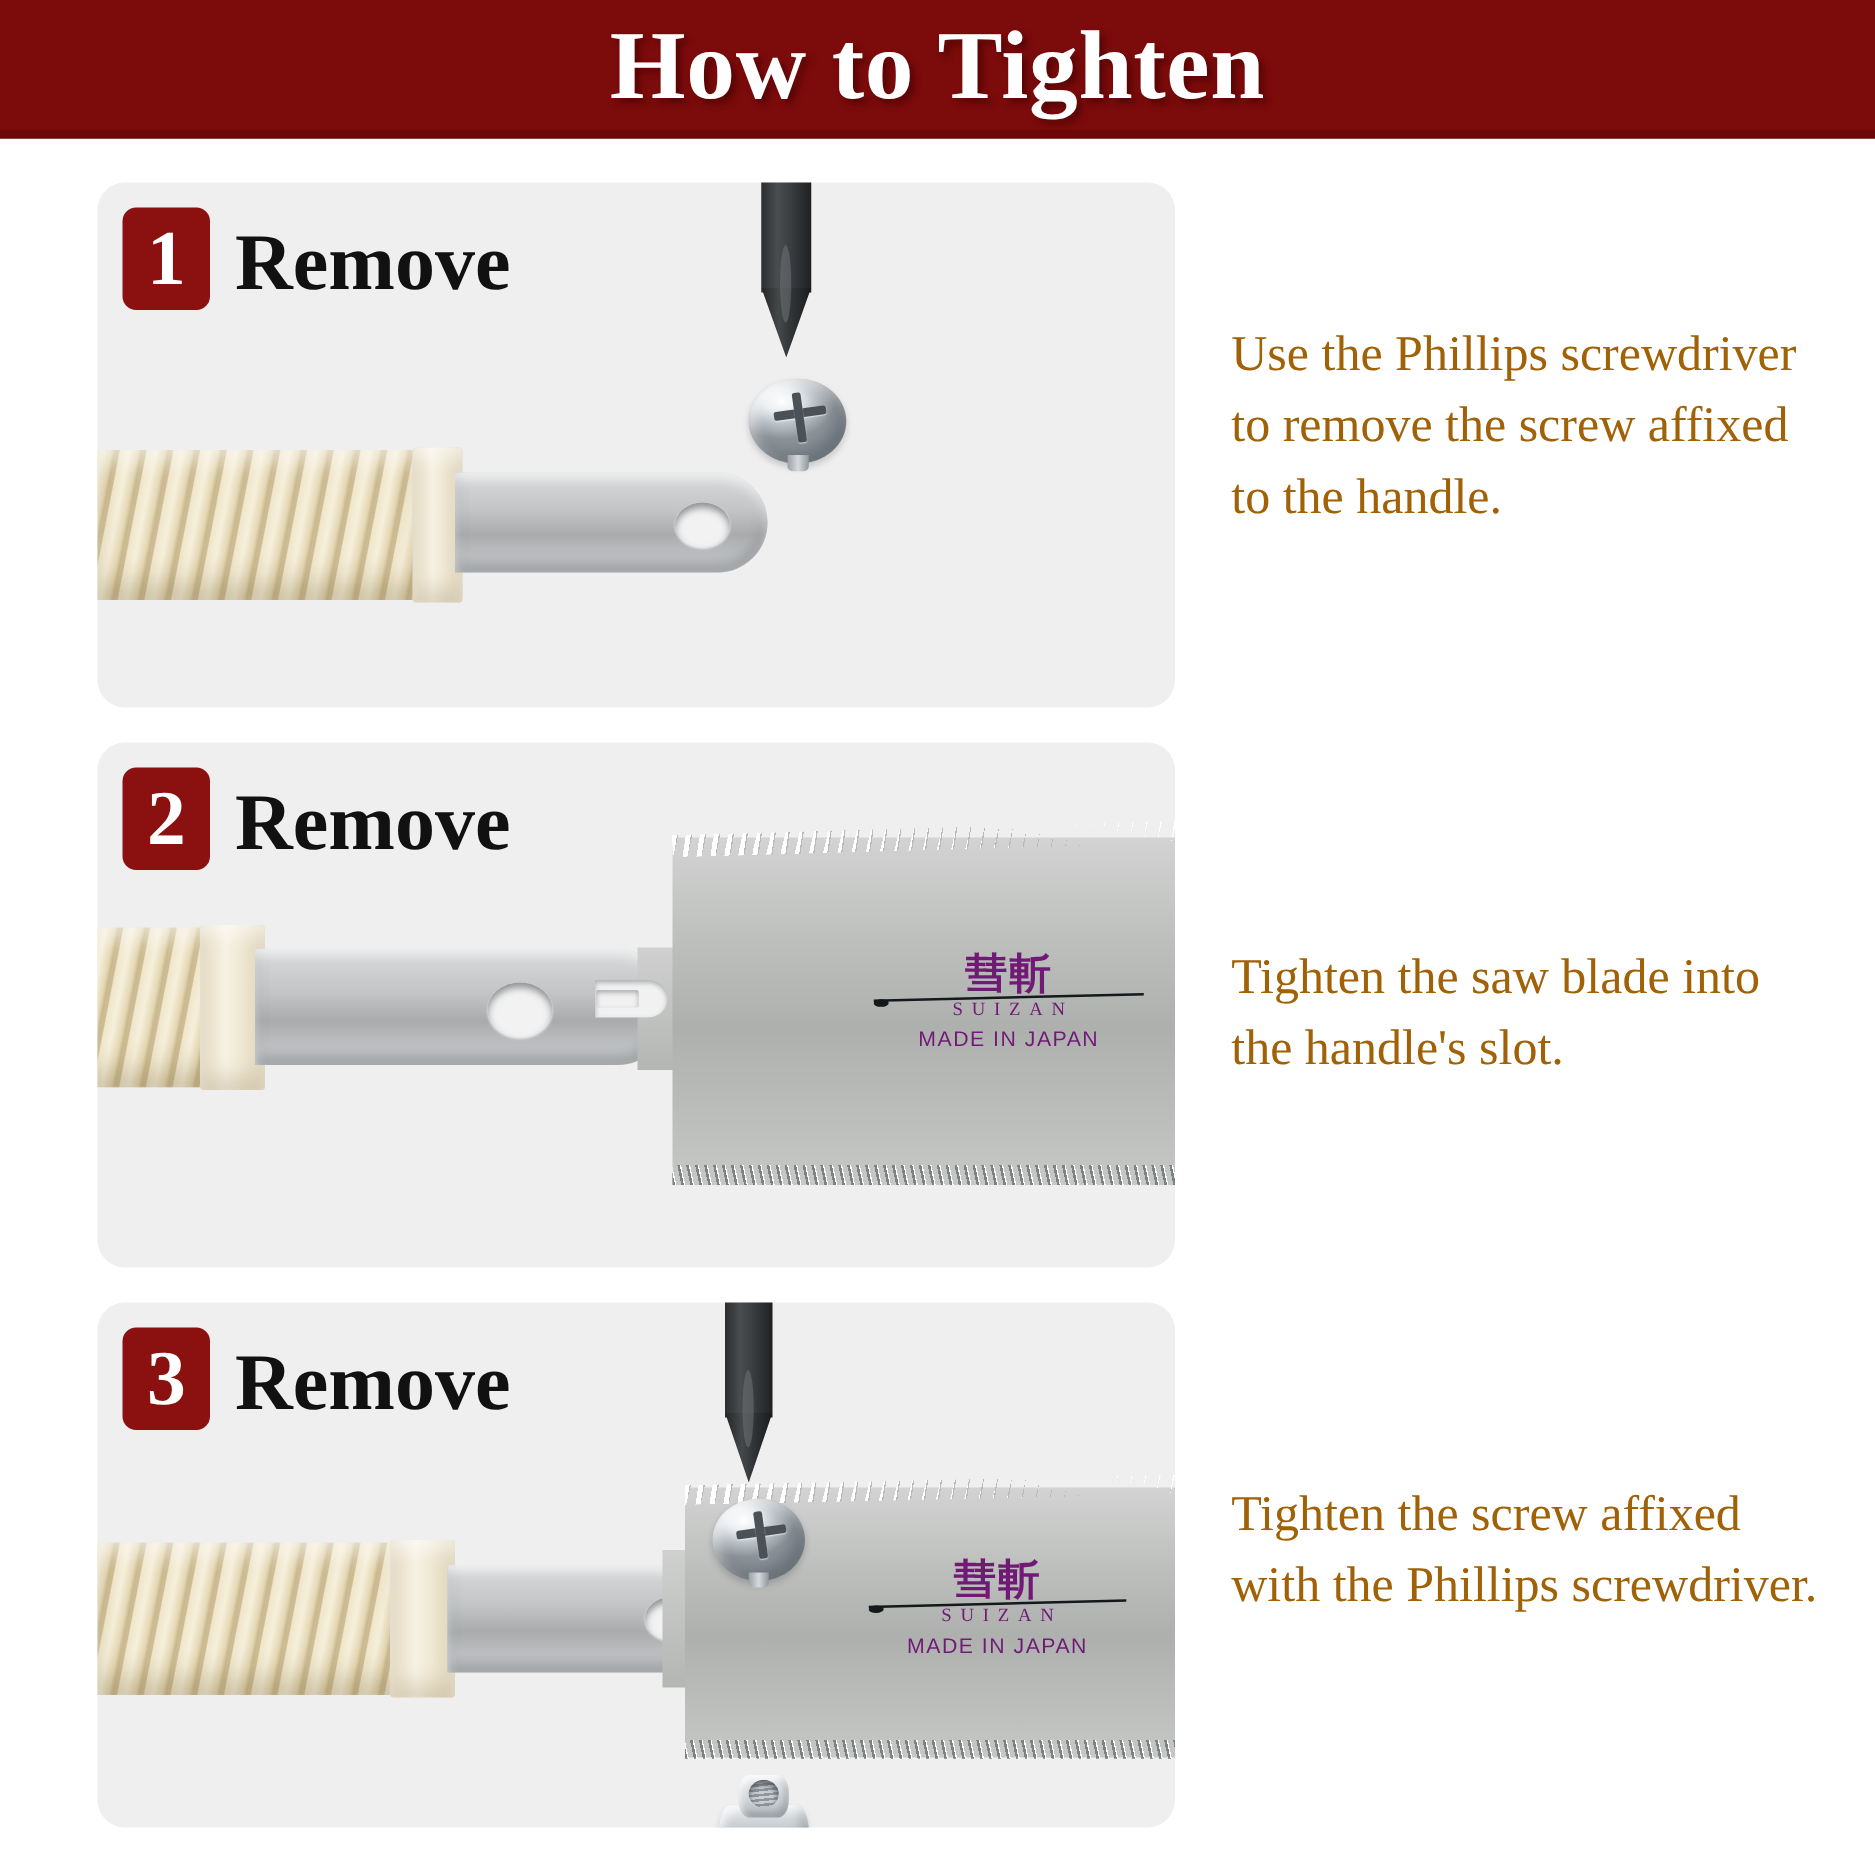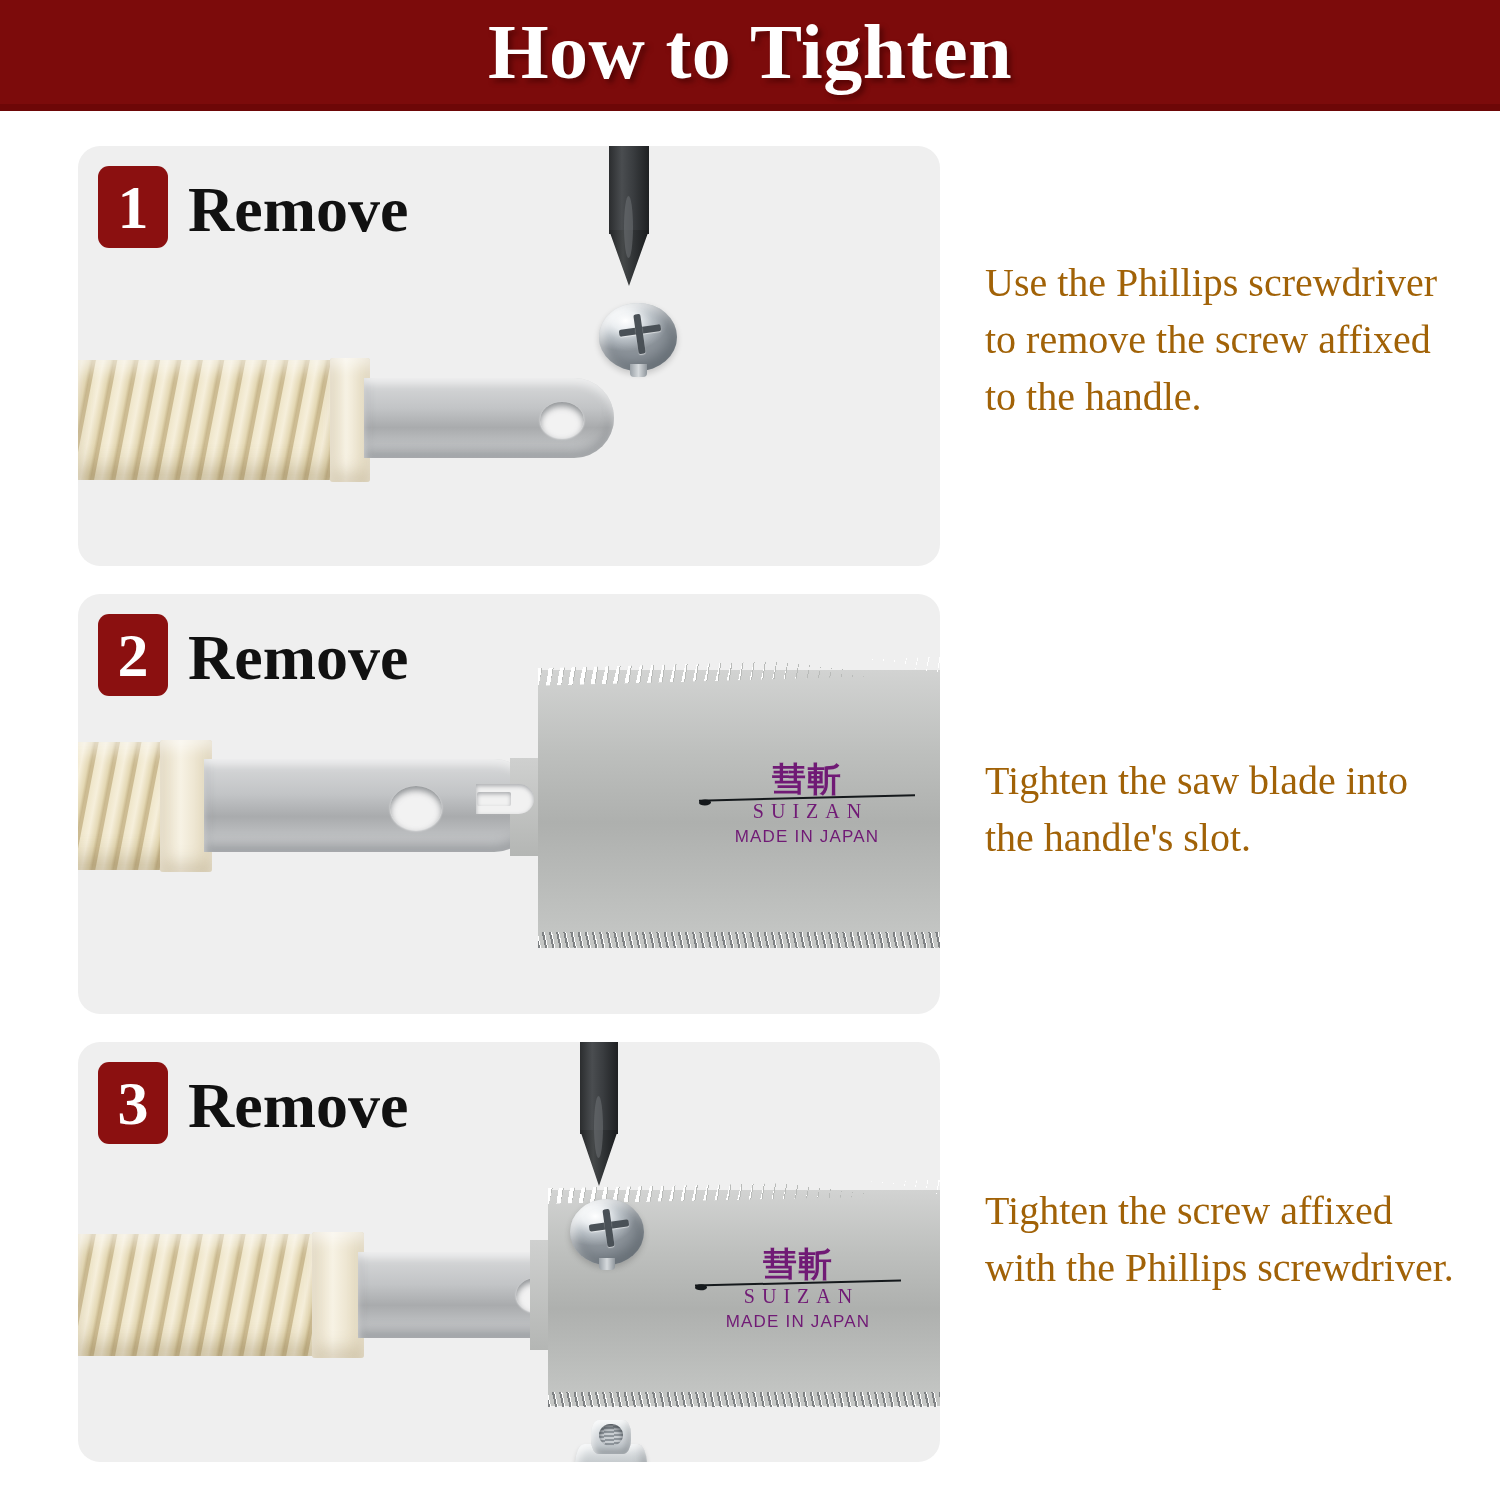--- a/index.html
+++ b/index.html
@@ -204,21 +204,21 @@
   .brand .rule{
     height:2px;background:#15191c;margin:3px auto 1px;
     transform:skewY(-1.4deg);
   }
   .brand .rule::before{
     content:"";display:block;width:12px;height:6px;background:#15191c;
     border-radius:50%;margin-top:-2px;
   }
   .brand .suizan{
     font-family:"Liberation Serif",serif;
-    font-size:20px;letter-spacing:7px;line-height:1.1;padding-left:7px;
+    font-size:15px;letter-spacing:7px;line-height:1.1;padding-left:7px;
   }
   .brand .madein{
     font-family:"Liberation Sans",sans-serif;
     font-size:17px;letter-spacing:1.2px;margin-top:5px;font-weight:400;
   }
 </style>
 </head>
 <body>
 
 <div class="banner">

